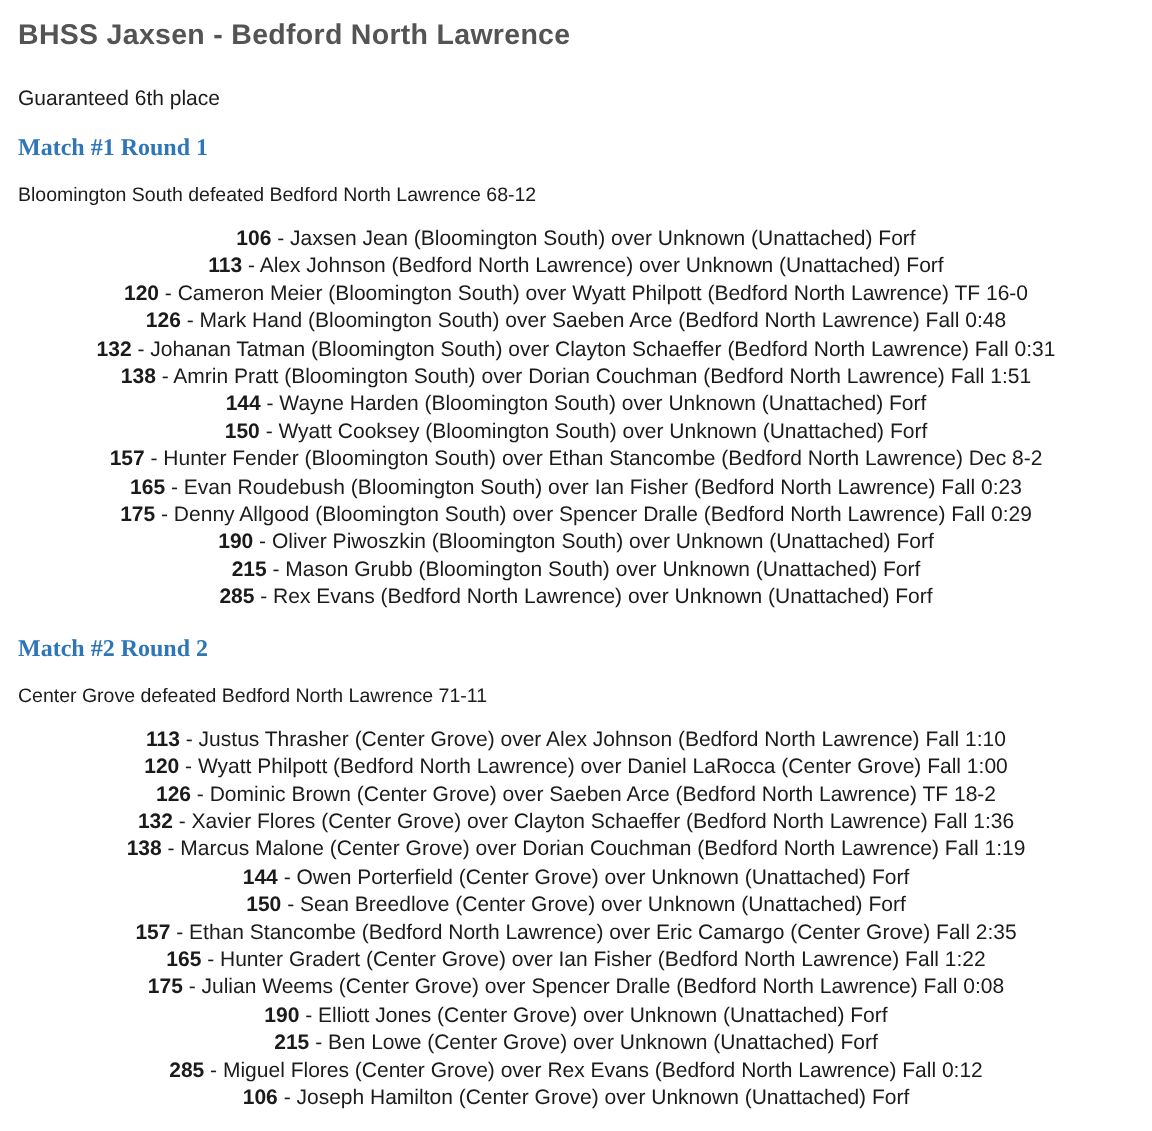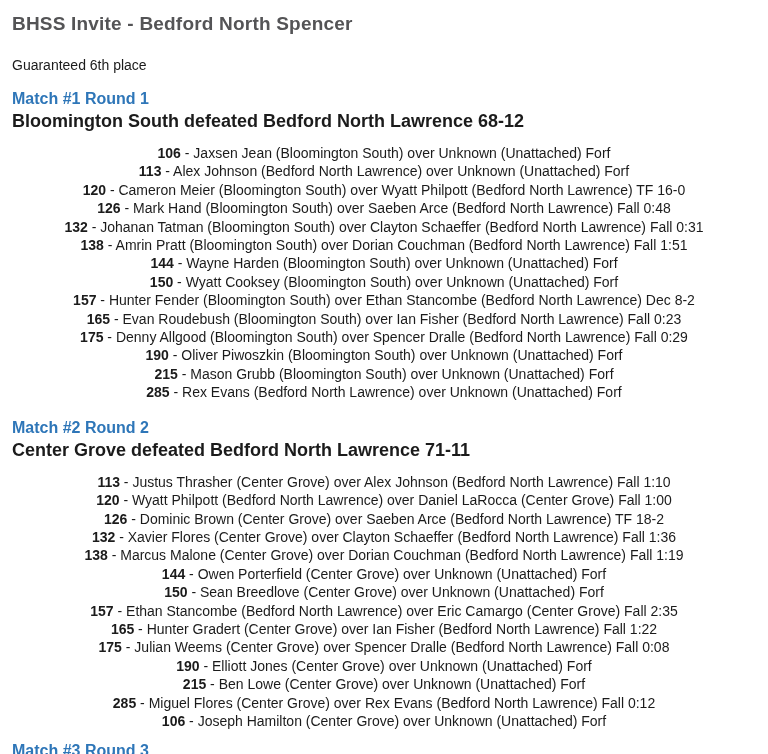--- a/index.html
+++ b/index.html
@@ -26,44 +26,44 @@
   }
   .subtitle {
     font-size: 14px;
     margin: 22px 0 0 0;
   }
   .match-heading {
     font-size: 16px;
     font-weight: bold;
     color: var(--match-heading, #2e76b8);
     margin: 17px 0 0 0;
+    font-family: Liberation Serif, serif;
   }
   .match-section:last-child .match-heading {
     margin-top: 12px;
   }
   .team-score {
-    font-size: 18px;
-    margin: 3px 0 0 0;
-    font-weight: bold;
+    font-size: 13px;
+    margin: 14px 0 0 0;
   }
   .bout-list {
     font-size: 14px;
     line-height: 18.4px;
     margin: 12px 0 0 0;
     text-align: center;
   }
   .bout b {
     font-weight: bold;
   }
 </style>
 </head>
 <body>
 
 <div class="page">
-  <h1 class="page-title">BHSS Invite - Bedford North Spencer</h1>
+  <h1 class="page-title">BHSS Jaxsen - Bedford North Lawrence</h1>
   <p class="subtitle">Guaranteed 6th place</p>
   <div id="matches">
   <section class="match-section">
     <h2 class="match-heading">Match #1 Round 1</h2>
     <p class="team-score">Bloomington South defeated Bedford North Lawrence 68-12</p>
     <p class="bout-list"><span class="bout"><b>106</b><span> - Jaxsen Jean (Bloomington South) over Unknown (Unattached) Forf</span></span><br><span class="bout"><b>113</b><span> - Alex Johnson (Bedford North Lawrence) over Unknown (Unattached) Forf</span></span><br><span class="bout"><b>120</b><span> - Cameron Meier (Bloomington South) over Wyatt Philpott (Bedford North Lawrence) TF 16-0</span></span><br><span class="bout"><b>126</b><span> - Mark Hand (Bloomington South) over Saeben Arce (Bedford North Lawrence) Fall 0:48</span></span><br><span class="bout"><b>132</b><span> - Johanan Tatman (Bloomington South) over Clayton Schaeffer (Bedford North Lawrence) Fall 0:31</span></span><br><span class="bout"><b>138</b><span> - Amrin Pratt (Bloomington South) over Dorian Couchman (Bedford North Lawrence) Fall 1:51</span></span><br><span class="bout"><b>144</b><span> - Wayne Harden (Bloomington South) over Unknown (Unattached) Forf</span></span><br><span class="bout"><b>150</b><span> - Wyatt Cooksey (Bloomington South) over Unknown (Unattached) Forf</span></span><br><span class="bout"><b>157</b><span> - Hunter Fender (Bloomington South) over Ethan Stancombe (Bedford North Lawrence) Dec 8-2</span></span><br><span class="bout"><b>165</b><span> - Evan Roudebush (Bloomington South) over Ian Fisher (Bedford North Lawrence) Fall 0:23</span></span><br><span class="bout"><b>175</b><span> - Denny Allgood (Bloomington South) over Spencer Dralle (Bedford North Lawrence) Fall 0:29</span></span><br><span class="bout"><b>190</b><span> - Oliver Piwoszkin (Bloomington South) over Unknown (Unattached) Forf</span></span><br><span class="bout"><b>215</b><span> - Mason Grubb (Bloomington South) over Unknown (Unattached) Forf</span></span><br><span class="bout"><b>285</b><span> - Rex Evans (Bedford North Lawrence) over Unknown (Unattached) Forf</span></span></p>
   </section>
 
   <section class="match-section">
     <h2 class="match-heading">Match #2 Round 2</h2>

